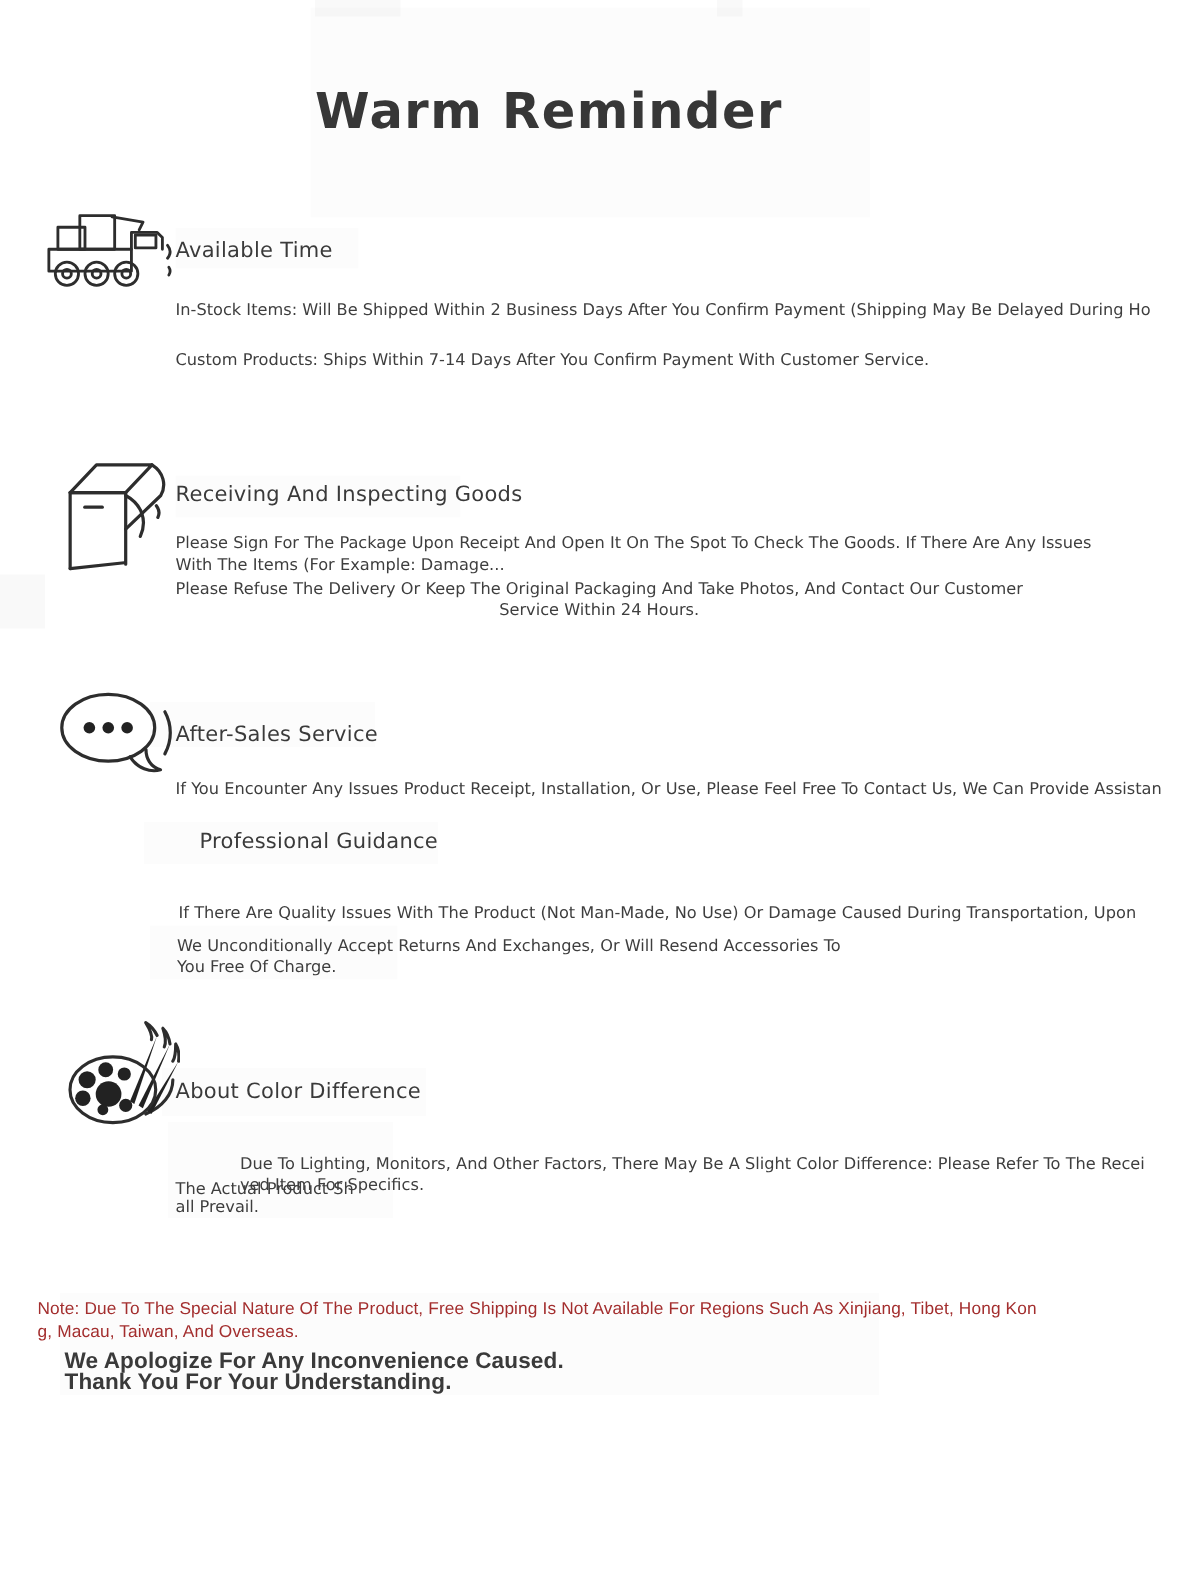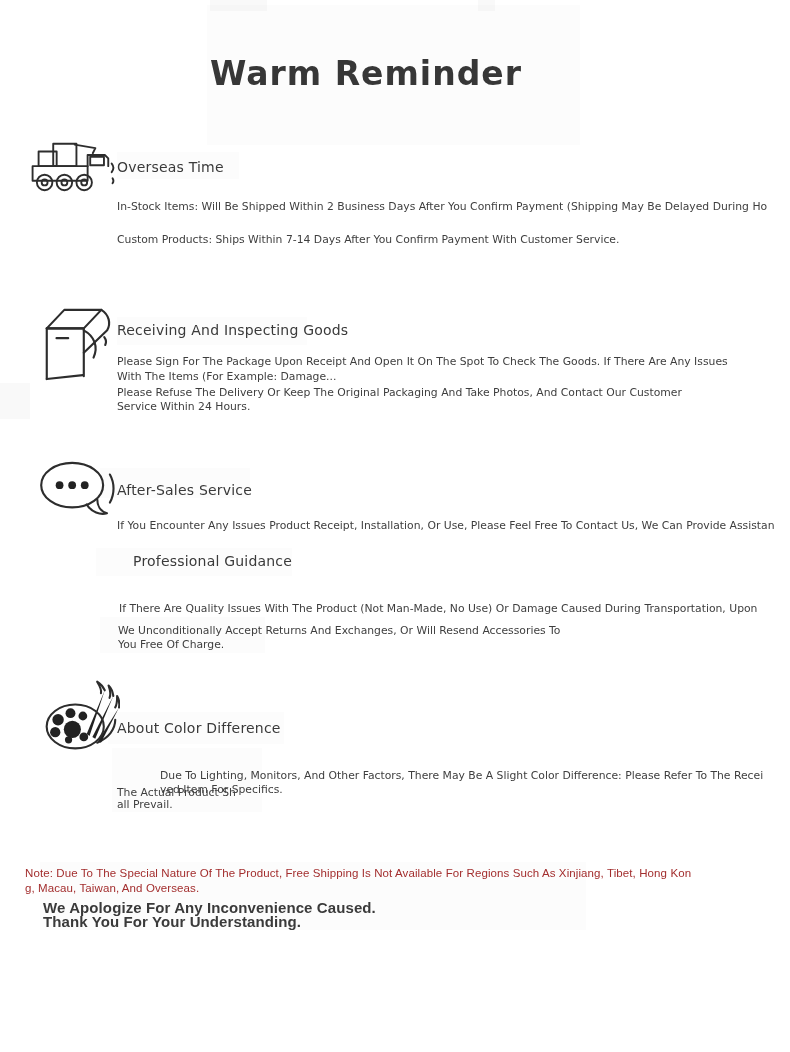--- a/index.html
+++ b/index.html
@@ -64,38 +64,38 @@
   <path class="ln" d="M52 5 L76 9 L73 15"></path>
   <circle class="ln" cx="17" cy="49" r="9"></circle>
     <circle class="ln" cx="17" cy="49" r="3.4"></circle>
   <circle class="ln" cx="40" cy="49" r="9"></circle>
     <circle class="ln" cx="40" cy="49" r="3.4"></circle>
   <circle class="ln" cx="63" cy="49" r="9"></circle>
     <circle class="ln" cx="63" cy="49" r="3.4"></circle>
   <path class="ln" d="M95 27 q4 5 0 10" stroke-width="1.6"></path>
   <path class="ln" d="M96 44 q2 3 0 6" stroke-width="1.6"></path>
 </svg>
-<div class="abs heading" style="left:117px;top:159px;">Overseas Time</div>
+<div class="abs heading" style="left:117px;top:159px;">Available Time</div>
 <div class="abs body-text" style="left:117px;top:199px;">In-Stock Items: Will Be Shipped Within 2 Business Days After You Confirm Payment (Shipping May Be Delayed During Ho</div>
 <div class="abs body-text" style="left:117px;top:232px;">Custom Products: Ships Within 7-14 Days After You Confirm Payment With Customer Service.</div>
 
 <svg class="icon" style="left:38px;top:302px;" width="76" height="82" viewBox="0 0 78 84">
   <path class="ln" d="M9 27 L9 79"></path>
   <path class="ln" d="M9 27 L27 8 L65 8 L47 27 Z"></path>
   <path class="ln" d="M9 27 L47 27 L47 76"></path>
   <path class="ln" d="M9 79 L46 75"></path>
   <path class="ln" d="M19 37 L31 37" stroke-width="3"></path>
   <path class="ln" d="M65 8 C73 13 75 22 71 29 L47 52"></path>
   <path class="ln" d="M47 29 C58 35 62 46 57 57" stroke-width="1.8"></path>
   <path class="ln" d="M68 36 q3 4 1 8" stroke-width="1.4"></path>
 </svg>
 <div class="abs heading" style="left:117px;top:322px;">Receiving And Inspecting Goods</div>
 <div class="abs body-text" style="left:117px;top:354px;">Please Sign For The Package Upon Receipt And Open It On The Spot To Check The Goods. If There Are Any Issues
 With The Items (For Example: Damage...</div>
-<div class="abs body-text lh14" style="left:117px;top:386px;">Please Refuse The Delivery Or Keep The Original Packaging And Take Photos, And Contact Our Customer
+<div class="abs body-text lh14" style="left:117px;top:386px;text-align:center;">Please Refuse The Delivery Or Keep The Original Packaging And Take Photos, And Contact Our Customer
 Service Within 24 Hours.</div>
 
 <svg class="icon" style="left:36px;top:460px;" width="82" height="60" viewBox="0 0 84 62">
   <ellipse class="ln" cx="37" cy="26" rx="32" ry="23"></ellipse>
   <circle class="fl" cx="24" cy="26" r="4"></circle>
   <circle class="fl" cx="37" cy="26" r="4"></circle>
   <circle class="fl" cx="50" cy="26" r="4"></circle>
   <path class="ln" d="M52 46 C57 54 66 57 73 55 C66 53 63 47 63 41"></path>
   <path class="ln" d="M76 15 C81 24 81 35 76 44" stroke-width="1.6"></path>
 </svg>

